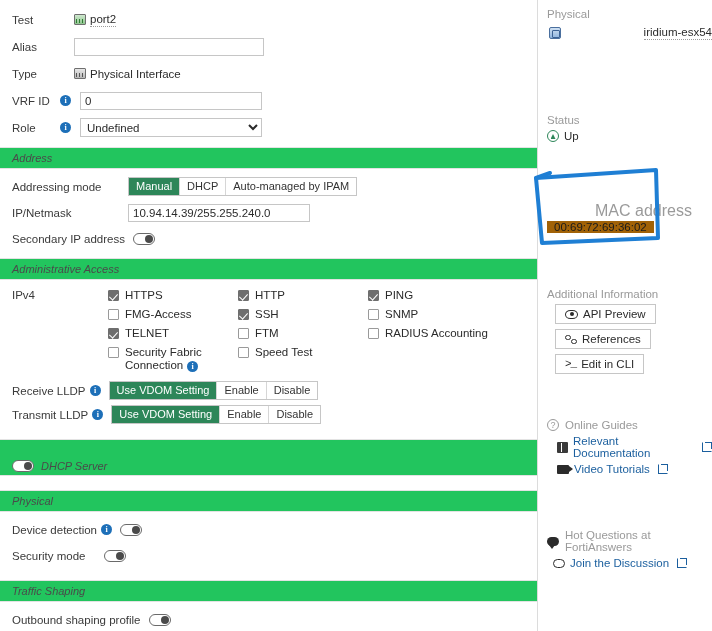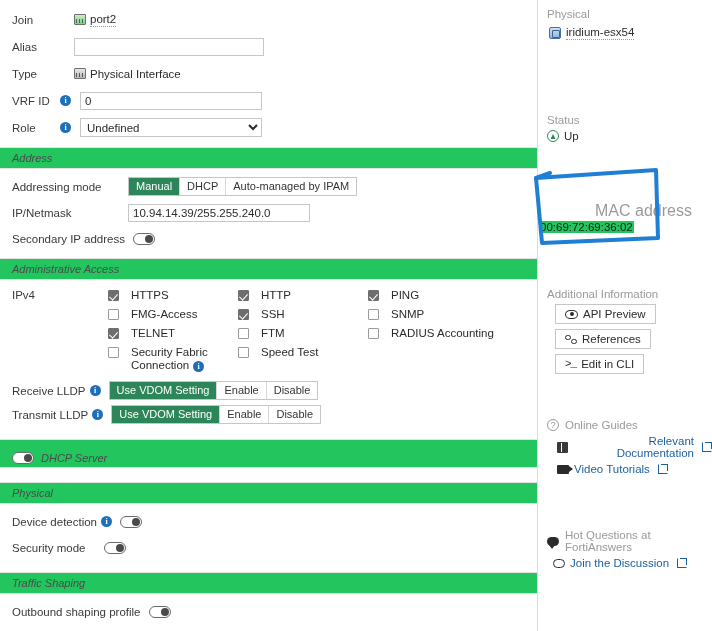--- a/index.html
+++ b/index.html
@@ -94,21 +94,21 @@
   .cb{display:flex;align-items:flex-start;gap:6px;margin-bottom:6px;}
   .box{
     width:11px;height:11px;border:1px solid #9a9a9a;background:#fff;
     box-sizing:border-box;flex:none;margin-top:1px;position:relative;border-radius:1px;
   }
   .box.ck{background:#6e6e6e;border-color:#6e6e6e;}
   .box.ck::after{
     content:"";position:absolute;left:2px;top:1px;width:4px;height:7px;
     border:solid #fff;border-width:0 1.6px 1.6px 0;transform:rotate(42deg);
   }
-  .cb .t{font-size:11.5px;color:#2b2b2b;line-height:13px;margin-left:6px;}
+  .cb .t{font-size:11.5px;color:#2b2b2b;line-height:13px;}
 
   
   .tg{
     width:22px;height:12px;border-radius:6px;background:#fff;
     border:1px solid #6a6a6a;box-sizing:border-box;position:relative;
     display:inline-block;vertical-align:-2px;flex:none;
   }
   .tg::after{
     content:"";position:absolute;right:1px;top:1px;width:8px;height:8px;
     border-radius:50%;background:#4a4a4a;
@@ -119,23 +119,23 @@
   .col{width:130px;flex:none;}
   .col.c3{width:170px;}
 
   
   .right-panel{
     position:absolute;left:539px;top:0;width:173px;height:631px;
     background:#fff;padding:8px 0 0 0;box-sizing:border-box;
   }
   .r-head{color:#9a9a9a;font-size:11.5px;padding:0 0 4px 8px;}
   .r-item{display:flex;align-items:center;gap:5px;padding:2px 0 2px 18px;}
-  .r-item.ind{padding-left:10px;}
+  .r-item.ind{padding-left:10px;justify-content:space-between;}
   .r-txt{font-size:11.5px;color:#2b2b2b;}
-  .r-txt.link{color:#1b5f9e;text-align:right;}
+  .r-txt.link{color:#1b5f9e;}
 
   .fg-icon{
     display:inline-block;width:12px;height:12px;border:1px solid #4a6f9e;
     background:linear-gradient(#cfe0f2,#8fb4dd);border-radius:2px;flex:none;
     position:relative;box-sizing:border-box;
   }
   .fg-icon::after{
     content:"";position:absolute;left:2px;top:2px;width:6px;height:6px;
     border:1px solid #3c6294;border-radius:1px;
   }
@@ -206,22 +206,22 @@
   }
   .ref-ic::before{left:0;top:1px;}
   .ref-ic::after{right:0;top:5px;}
   .cli-ic{
     display:inline-block;font-family:"Liberation Mono",monospace;font-size:11px;
     color:#2b2b2b;flex:none;letter-spacing:-1px;
   }
 
   .mac-label{color:#9a9a9a;font-size:16px;padding:0 0 1px 8px;margin-left:48px;}
   .mac-val{
-    font-size:11.5px;color:#1a1a1a;background:#22c55e;
-    display:inline-block;padding:0 1px;
+    font-size:11.5px;color:#1a1a1a;background:#a16207;
+    display:inline-block;padding:0 7px;margin-left:8px;
   }
 
   .status-up{display:flex;align-items:center;gap:5px;padding-left:8px;}
   .up-ic{
     display:inline-block;width:12px;height:12px;border-radius:50%;
     background:#fff;border:1px solid #2d8659;box-sizing:border-box;
     position:relative;flex:none;
   }
   .up-ic::after{
     content:"";position:absolute;left:2.5px;top:3px;width:5px;height:5px;
@@ -234,21 +234,21 @@
 </head>
 <body>
 
 <div class="page">
 
   <div class="left-panel">
 
     <div class="spacer"></div>
 
     <div class="row">
-      <span class="lbl lbl-w">Join</span>
+      <span class="lbl lbl-w">Test</span>
       <span class="ifc-icon"></span>
       <span class="dotted">port2</span>
     </div>
 
     <div class="spacer" style="height:6px"></div>
 
     <div class="row">
       <span class="lbl lbl-w">Alias</span>
       <input class="txt alias" type="text" value="" style="">
     </div>
@@ -386,21 +386,21 @@
       <span class="info-i" style="margin-right:8px">i</span>
       <span class="seg">
         <span class="on">Use VDOM Setting</span>
         <span>Enable</span>
         <span>Disable</span>
       </span>
     </div>
 
     <div class="spacer" style="height:14px"></div>
 
-    <div class="section-head" style="padding-top:12px;padding-bottom:3px">
+    <div class="section-head" style="padding-top:20px;padding-bottom:3px">
       <span class="tg" style="margin-right:7px"></span><span>DHCP Server</span>
     </div>
 
     <div class="spacer" style="height:14px"></div>
 
     <div class="section-head">Physical</div>
     <div class="spacer" style="height:7px"></div>
 
     <div class="row">
       <span class="lbl">Device detection</span>

